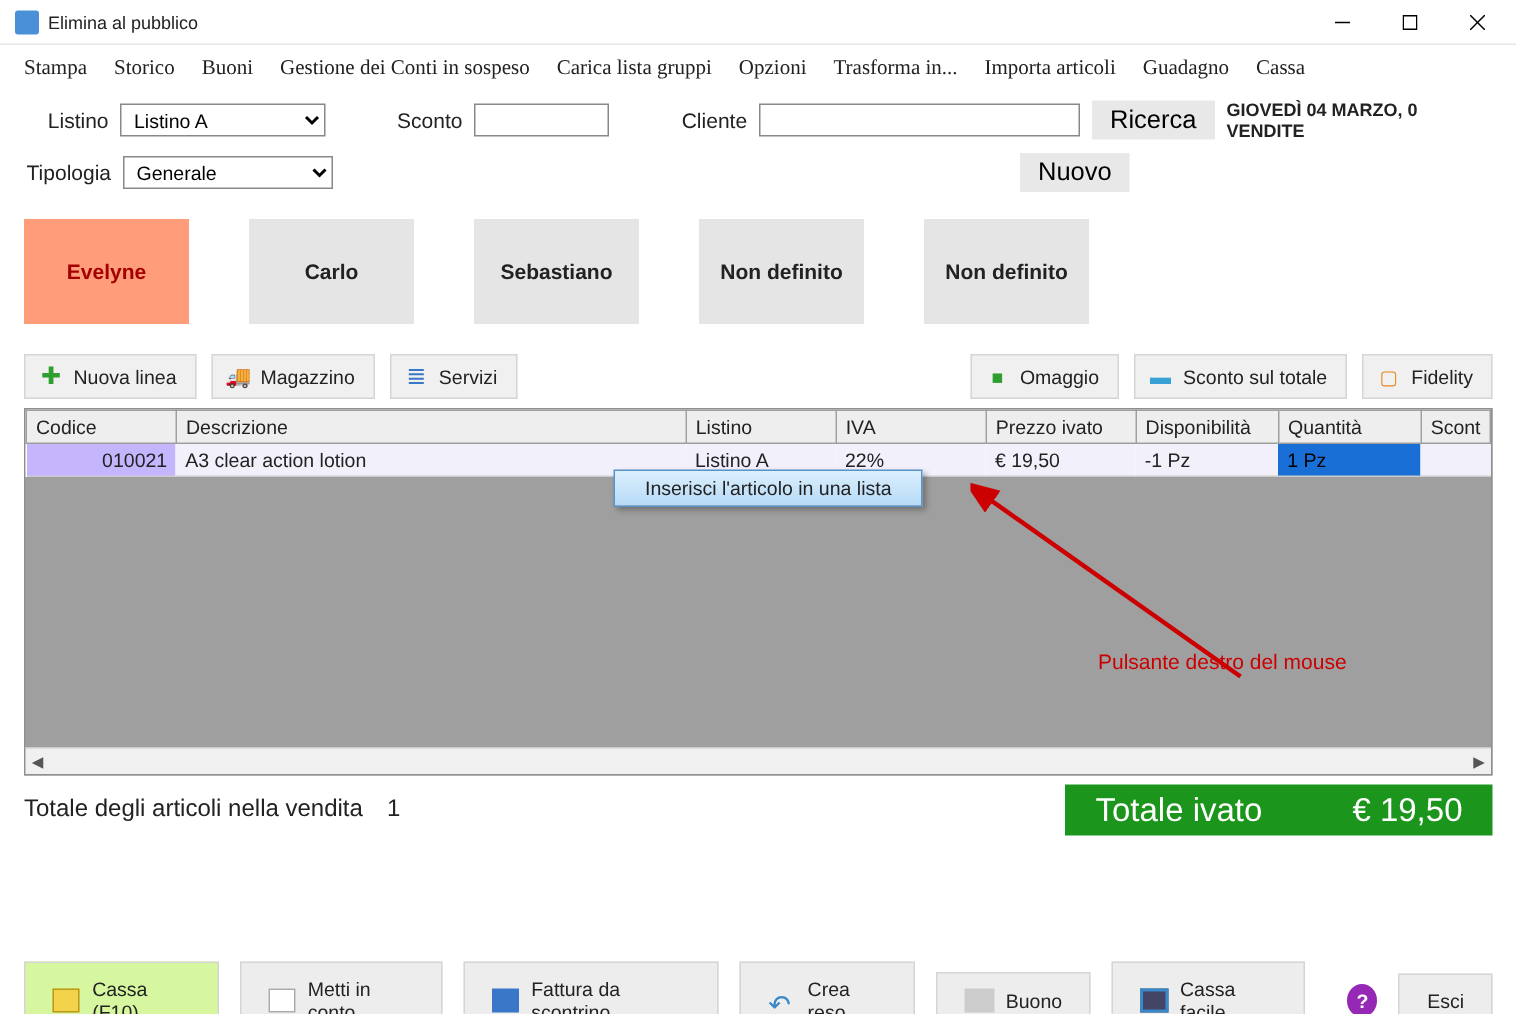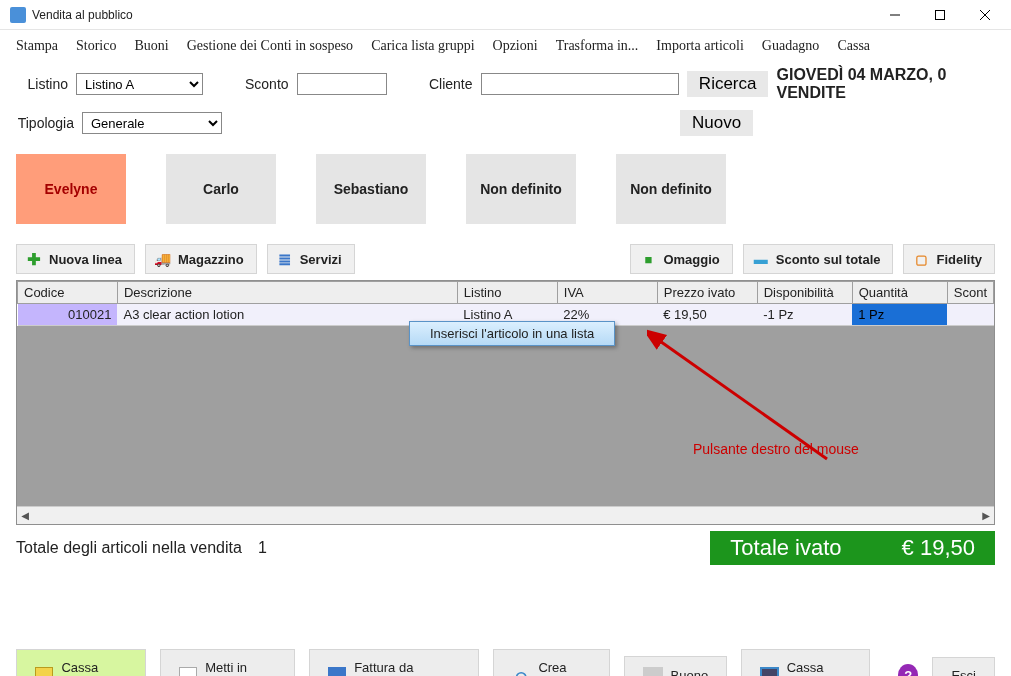--- a/index.html
+++ b/index.html
@@ -17,31 +17,31 @@
   .menubar span { cursor: default; font-family: Liberation Serif, serif; }
   
   
   .filters { display: flex; align-items: center; padding: 4px 16px; gap: 8px; }
   .filters .lbl { font-size: 14px; width: 58px; text-align: right; }
   .filters select, .filters input[type=text] { border: 1px solid #888; height: 22px; padding: 0 4px; font-size: 13px; background:#fff; }
   .filters select { width: 140px; }
   .filters .sconto { width: 90px; }
   .filters .cliente { width: 220px; }
   .btn-small { background: #e8e8e8; border: none; padding: 3px 12px; font-size: 17px; cursor: pointer; }
-  .datebar { margin-left: auto; font-weight: bold; font-size: 16px; }
+  .datebar { margin-left: auto; font-weight: bold; font-size: 12px; }
   
   
   .users { display: flex; gap: 40px; padding: 14px 16px; }
   .user-tile { width: 110px; height: 70px; background: #e5e5e5; display: flex; align-items: center; justify-content: center; font-weight: bold; font-size: 14px; }
   .user-tile.active { background: #ff9d7a; color: #a40000; }
   
   
   .toolbar { display: flex; padding: 6px 16px; gap: 10px; }
   .toolbar .spacer { flex: 1; }
-  .tb-btn { background: #f0f0f0; border: 1px solid #d5d5d5; padding: 5px 12px 5px 8px; display: flex; align-items: center; gap: 6px; font-size: 13px; cursor: pointer; font-weight: bold; }
+  .tb-btn { background: #f0f0f0; border: 1px solid #d5d5d5; padding: 5px 12px 5px 8px; display: flex; align-items: center; gap: 6px; font-size: 13px; cursor: pointer; }
   .tb-icon { width: 18px; height: 18px; display: inline-flex; align-items: center; justify-content: center; }
   .ic-plus::before { content: "✚"; color: #2e9e2e; font-size: 16px; }
   .ic-minus::before { content: "━"; color: #d96b32; font-size: 12px; font-weight:bold; }
   .ic-truck::before { content: "🚚"; font-size: 14px; }
   .ic-list::before { content: "≣"; color: #3b77c9; font-size: 16px; }
   .ic-discount::before { content: "▬"; color: #37a0d4; font-size: 14px; }
   .ic-gift::before { content: "■"; color: #2e9e2e; }
   .ic-fidelity::before { content: "▢"; color: #e68a2e; }
   
   
@@ -54,21 +54,21 @@
   .grid-body { height: 180px; background: #9f9f9f; }
   .scroll-x { height: 18px; background: #f0f0f0; border-top: 1px solid #ccc; display:flex; align-items:center; }
   .scroll-x .arrow { width:16px; text-align:center; color:#555; font-size:10px;}
   .scroll-x .track { flex:1; }
 
   
   .ctxmenu { position: absolute; top: 40px; left: 392px; background: linear-gradient(#dbeffe,#b6daf6); border: 1px solid #5a93c7; padding: 4px 20px; font-size: 13px; box-shadow: 2px 2px 4px rgba(0,0,0,.3); white-space:nowrap; z-index:5;}
   
   
   .arrow-line { position:absolute; top:48px; left:630px; width:200px; height:140px; z-index:4; pointer-events:none; }
-  .arrow-label { position:absolute; top:160px; left:676px; color:#c00; font-size:14px; z-index:4; pointer-events:none;}
+  .arrow-label { position:absolute; top:160px; left:715px; color:#c00; font-size:14px; z-index:4; pointer-events:none;}
   
   
   .totals { display: flex; align-items: center; padding: 6px 16px; font-size: 16px; }
   .total-box { margin-left: auto; background: #1c951c; color: #fff; padding: 4px 20px; font-size: 22px; display:flex; gap:60px; }
   
   .bottom-space { height: 70px; }
   
   
   .footer { display: flex; gap: 14px; padding: 8px 16px 14px; align-items:center;}
   .fbtn { background: #ededed; border: 1px solid #d5d5d5; padding: 10px 18px; display:flex; align-items:center; gap:8px; font-size:13px; cursor:pointer;}
@@ -81,21 +81,21 @@
   .fi-ticket{ background:#ccc;}
   .fi-screen{ background:#446; border:2px solid #3b88c9;}
   .fi-help{ width:22px;height:22px;border-radius:50%; background:#9528b5; color:#fff; display:flex;align-items:center;justify-content:center; font-weight:bold;}
   .footer .spacer{flex:1;}
 </style>
 </head>
 <body>
 
 <div class="titlebar">
   <div class="appicon"></div>
-  <div class="title">Vendita al pubblico</div>
+  <div class="title">Elimina al pubblico</div>
   <div class="winbtn">
       <svg viewBox="0 0 10 10">
         <line x1="0" y1="5" x2="10" y2="5" stroke="#000"></line>
       </svg>
     </div>
   <div class="winbtn">
       <svg viewBox="0 0 10 10">
         <rect x="0.5" y="0.5" width="9" height="9" fill="none" stroke="#000"></rect>
       </svg>
     </div>

